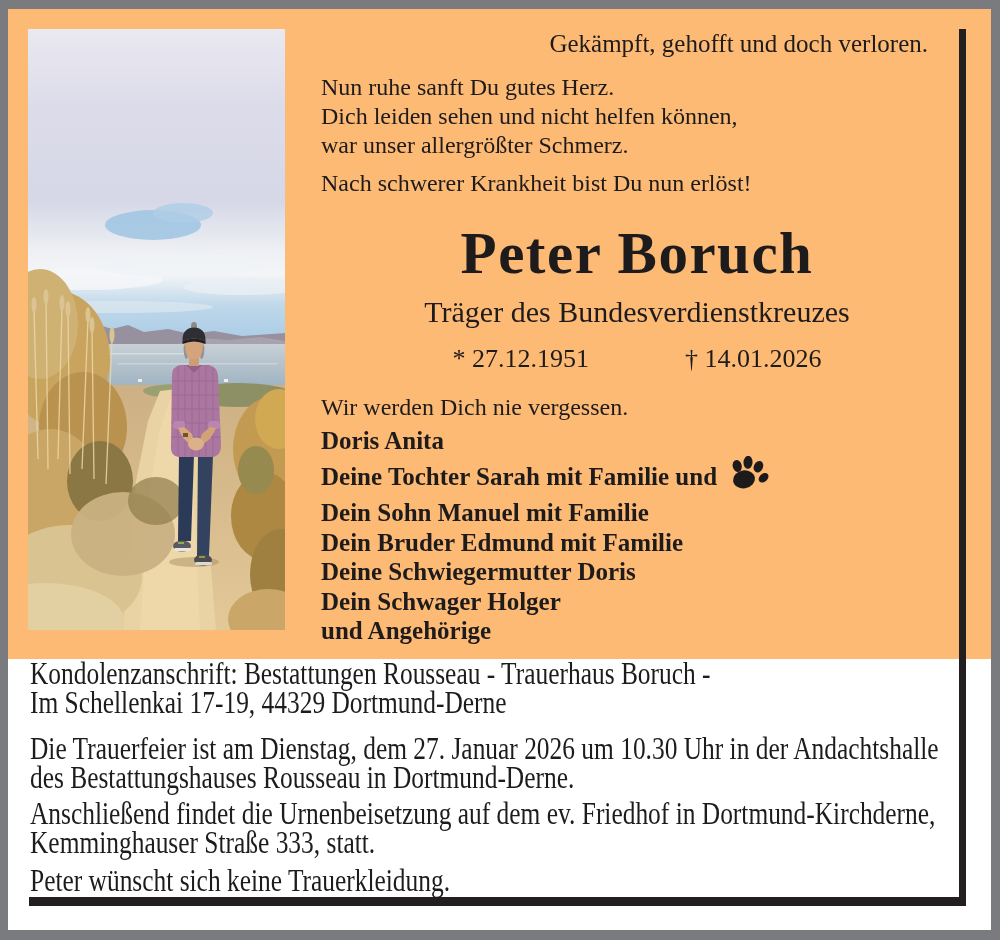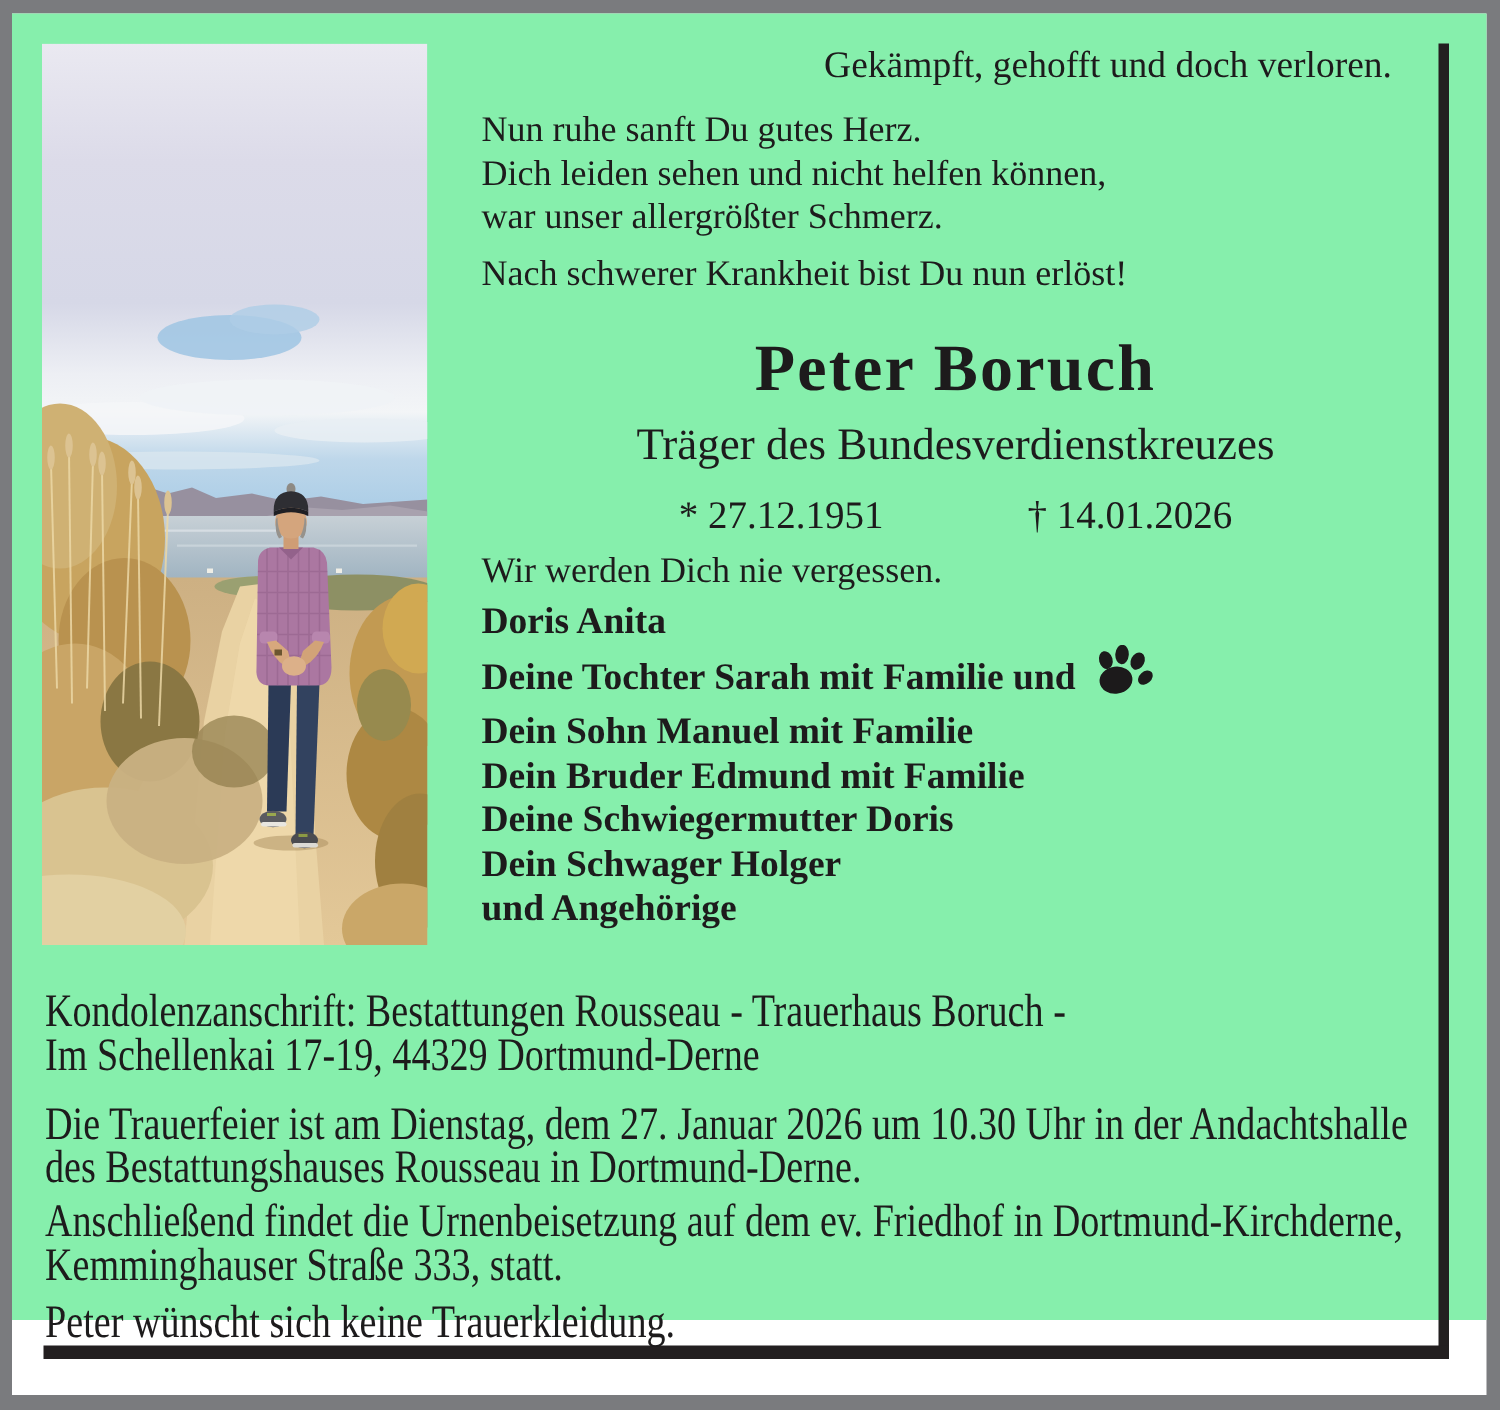--- a/index.html
+++ b/index.html
@@ -7,32 +7,32 @@
     width:1000px;height:940px;background:#ffffff;
     font-family:"Liberation Serif","DejaVu Serif",serif;
     color:#1d1b1c;overflow:hidden;
   }
   .clipping{
     box-sizing:border-box;width:1000px;height:940px;
     border-style:solid;border-color:#7a7b7e;
     border-width:9px 9px 10px 8px;
     background:#ffffff;position:relative;
   }
-  .inner{position:relative;width:983px;height:871px;background:#86efac;}
+  .inner{position:relative;width:983px;height:650px;background:#fdba74;}
   .shadow-right{position:absolute;left:951px;top:20px;width:7px;height:877px;background:#231f20;}
   .shadow-bottom{position:absolute;left:21px;top:888px;width:937px;height:9px;background:#231f20;}
   .photo{position:absolute;left:20px;top:20px;width:257px;height:601px;overflow:hidden;}
   .epigraph{position:absolute;top:21px;right:63px;font-size:25px;white-space:nowrap;}
   .main-col{position:absolute;left:313px;top:64px;width:632px;}
   .poem .pline{font-size:24px;line-height:29px;white-space:nowrap;}
   .release{font-size:24px;line-height:29px;margin-top:9px;white-space:nowrap;}
-  .name{font-size:44px;font-weight:700;line-height:1;text-align:center;margin-top:26px;letter-spacing:1.5px;white-space:nowrap;}
+  .name{font-size:59px;font-weight:700;line-height:1;text-align:center;margin-top:26px;letter-spacing:1.5px;white-space:nowrap;}
   .honor{font-size:30px;text-align:center;margin-top:12px;white-space:nowrap;}
   .dates{display:flex;justify-content:center;gap:96px;font-size:26px;margin-top:15px;white-space:nowrap;}
-  .remember{font-size:24px;margin-top:9px;white-space:nowrap;}
+  .remember{font-size:24px;margin-top:20px;white-space:nowrap;}
   .mourners{margin-top:5px;font-weight:700;font-size:25px;}
   .mourners .mline{line-height:29.5px;white-space:nowrap;}
   .paw{display:inline-block;margin-left:10px;vertical-align:-7px;}
   .footer{
     position:absolute;left:22px;top:650px;width:1120px;
     transform:scaleX(0.82);transform-origin:0 0;
     font-size:31px;line-height:29px;
   }
   .footer .fline{white-space:nowrap;}
   .gap1{margin-top:17px;}

